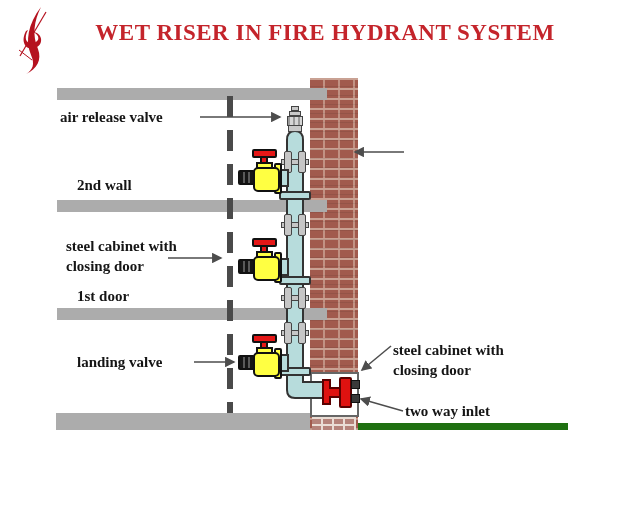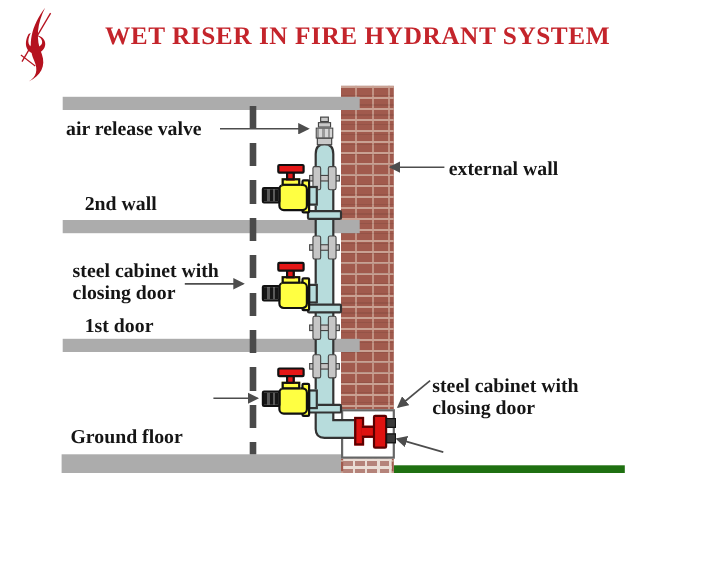--- a/index.html
+++ b/index.html
@@ -61,21 +61,21 @@
   
   #inlet{left:320px;top:375px;width:42px;height:34px;}
   #inlet div{position:absolute;box-sizing:border-box;}
   .inl-red{background:var(--inlet-red,#DE1210);border:2px solid #5a0000;}
   #inlet .lp{left:2px;top:4px;width:9px;height:26px;}
   #inlet .mb{left:9px;top:12px;width:11px;height:11px;border-left:none;border-right:none;}
   #inlet .rp{left:19px;top:2px;width:13px;height:31px;border-radius:2px;}
   #inlet .cap{background:#3a3a3a;border:1px solid #111;width:9px;height:9px;left:31px;}
   #inlet .cap.t{top:5px;} #inlet .cap.b{top:19px;}
   
-  .lbl{color:var(--text-black,#151515);font-size:18px;font-weight:bold;white-space:nowrap;line-height:20px;}
+  .lbl{color:var(--text-black,#151515);font-size:15px;font-weight:bold;white-space:nowrap;line-height:20px;}
   
   #logo{left:18px;top:4px;width:36px;height:72px;}
 </style>
 </head>
 <body>
 
 <div id="canvas">
 
   <svg id="logo" class="abs" viewBox="0 0 36 72">
     <path d="M23,3 C10,20 7,37 13,51 C17,60 15,66 8,70 C19,65 24,56 20,45 C14,31 16,17 23,3 Z" fill="#B5121F"></path>
@@ -188,20 +188,20 @@
     </g>
   </svg>
 
   <div class="abs lbl" style="left:60px;top:107px">air release valve</div>
   <div class="abs lbl" style="left:77px;top:175px">2nd wall</div>
   <div class="abs lbl" style="left:66px;top:236px">
     <div>steel cabinet with</div>
     <div>closing door</div>
   </div>
   <div class="abs lbl" style="left:77px;top:286px">1st door</div>
-  <div class="abs lbl" style="left:64px;top:387px">Ground floor</div>
-  <div class="abs lbl" style="left:408px;top:143px">external wall</div>
+  <div class="abs lbl" style="left:77px;top:352px">landing valve</div>
   <div class="abs lbl" style="left:393px;top:340px">
     <div>steel cabinet with</div>
     <div>closing door</div>
   </div>
+  <div class="abs lbl" style="left:405px;top:401px">two way inlet</div>
 
 </div>
 
 </body></html>

